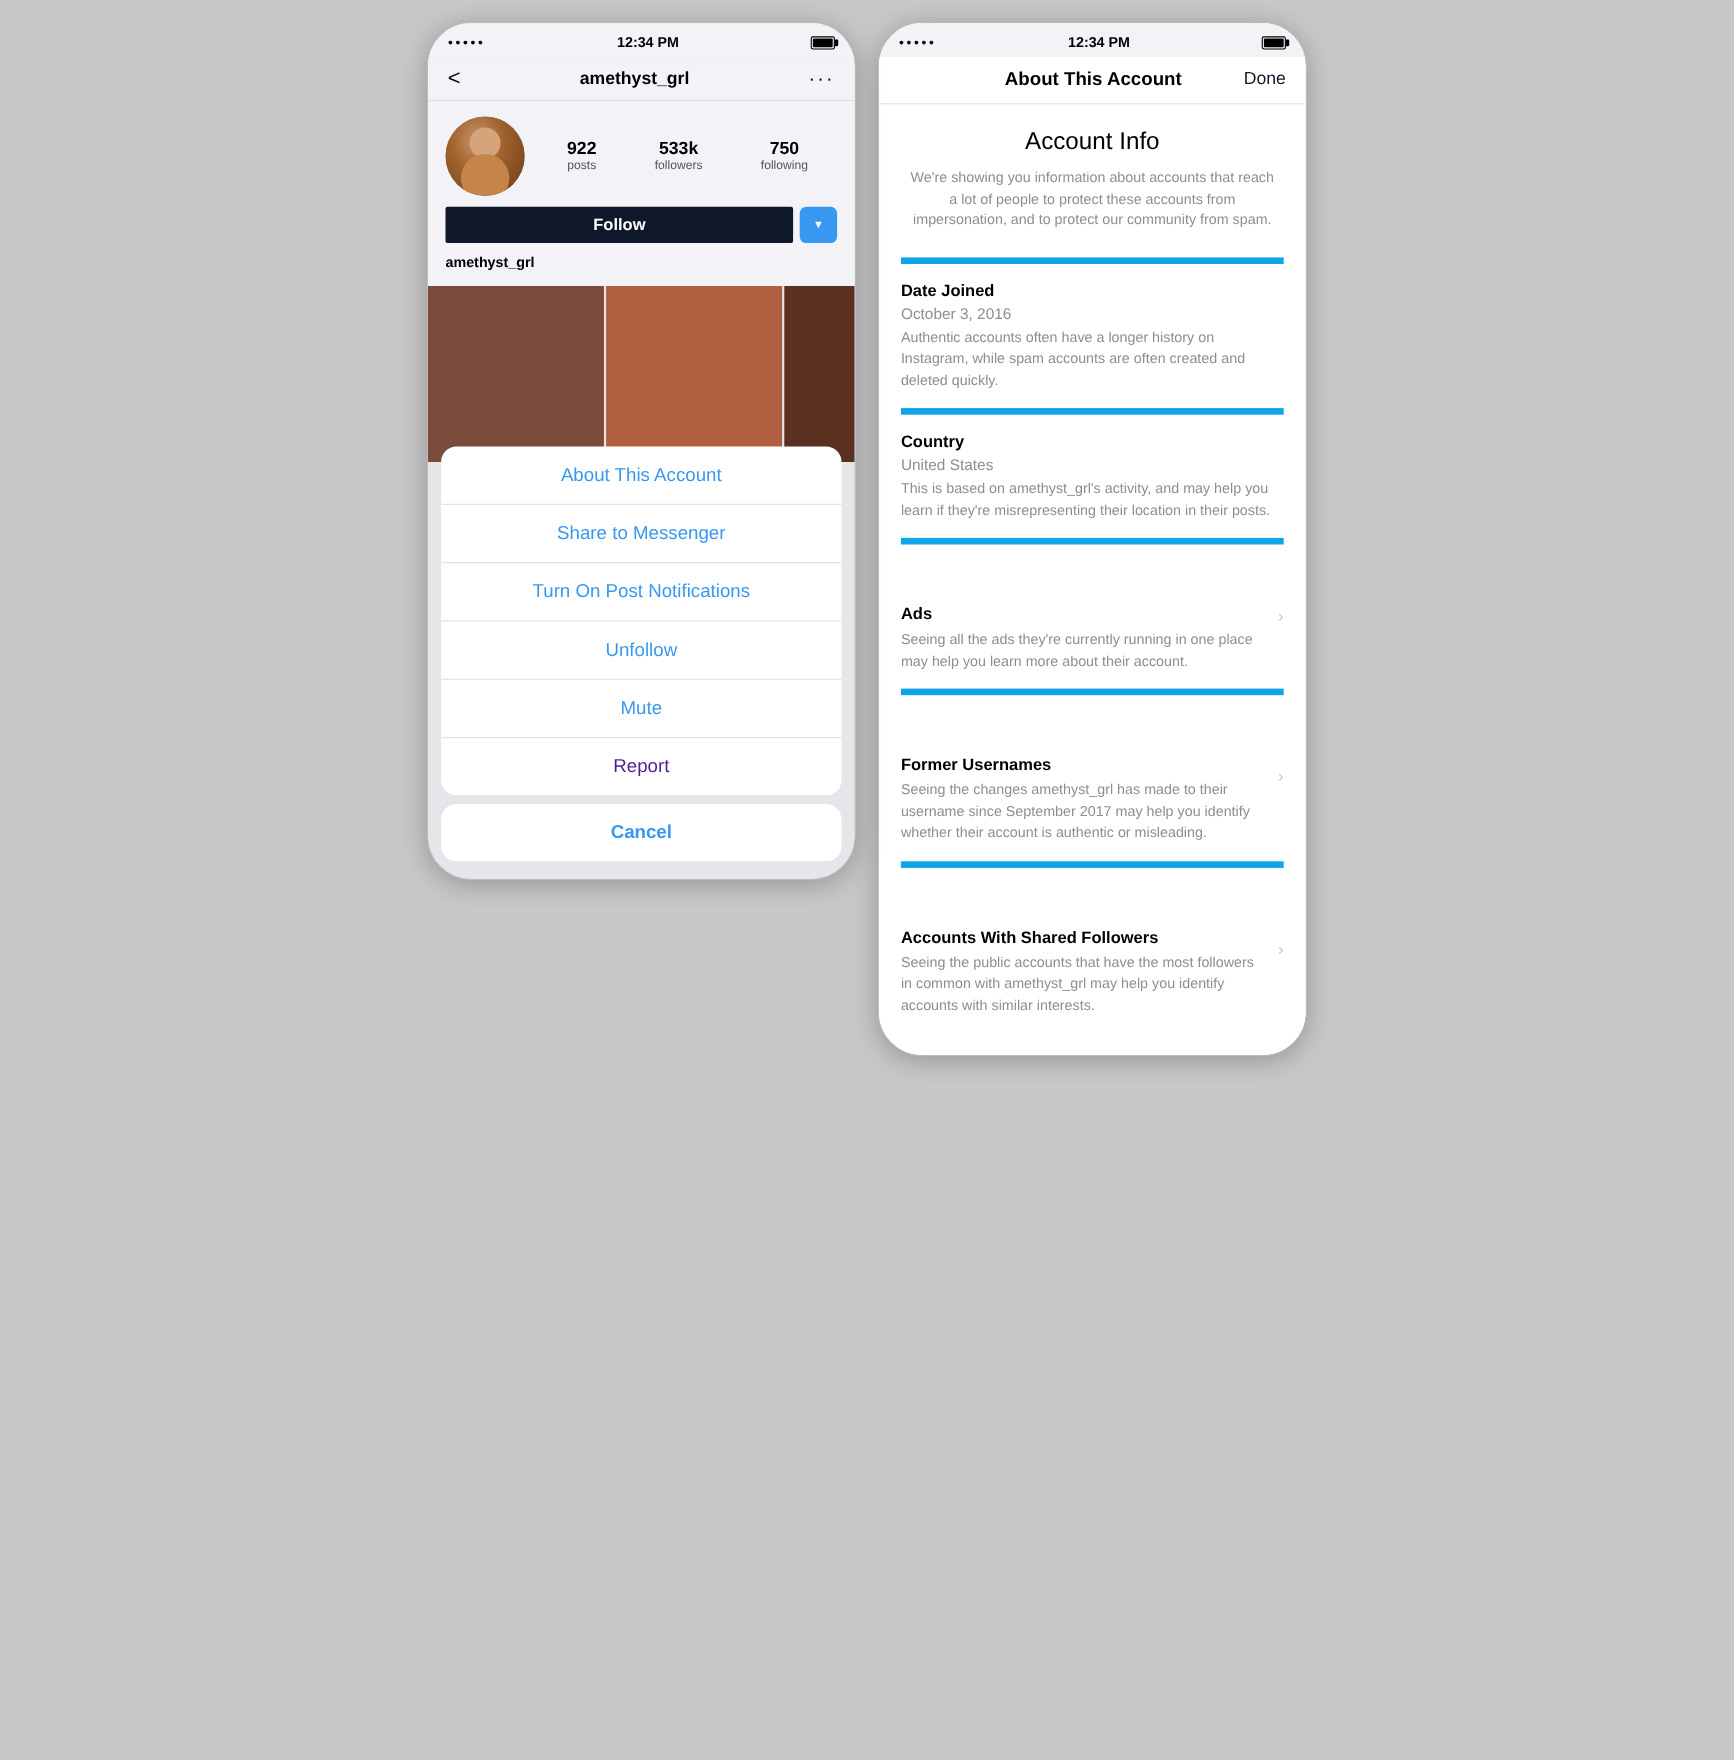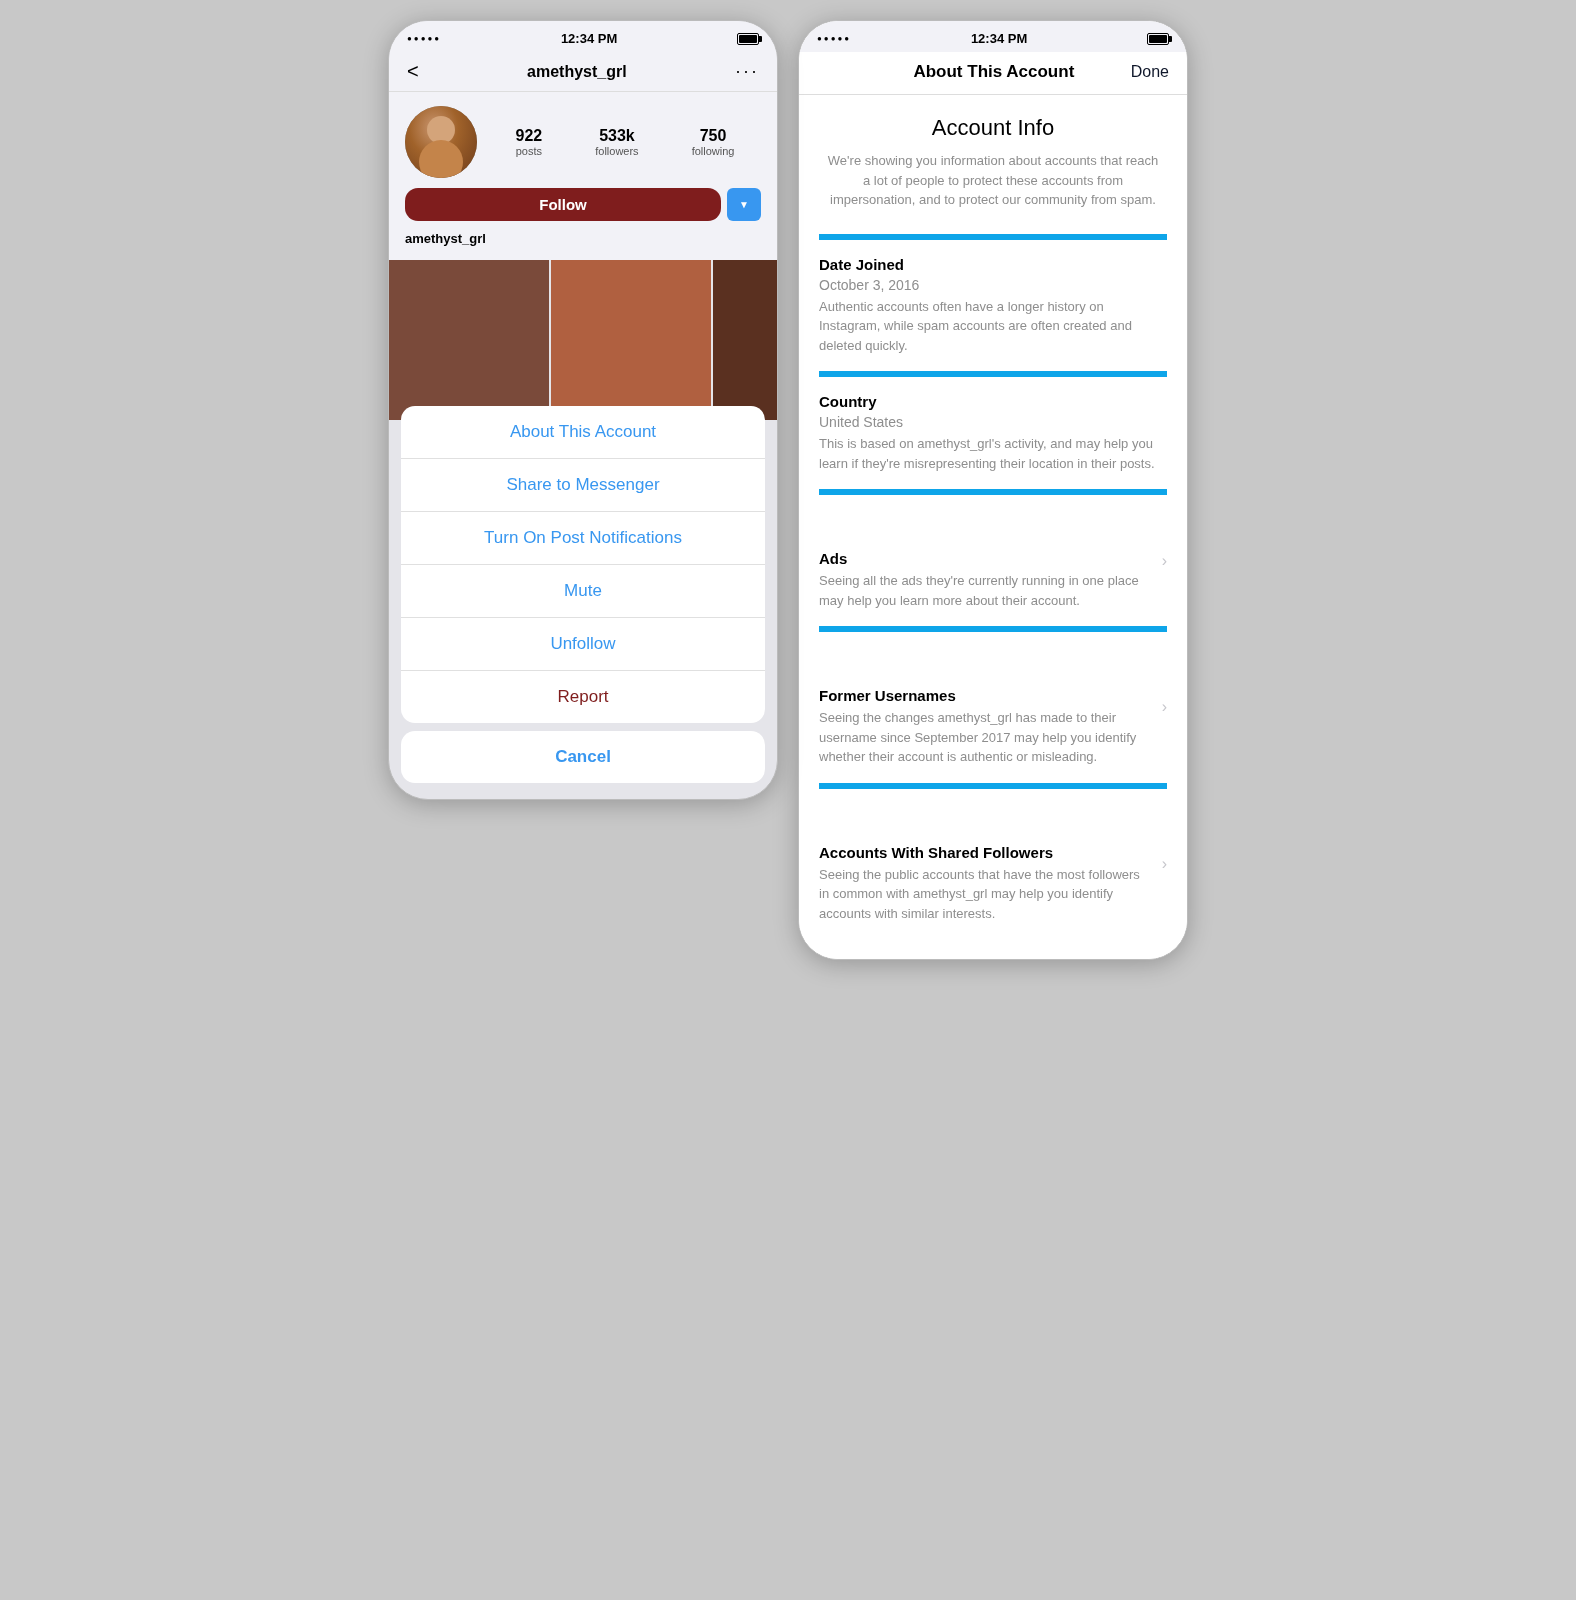--- a/index.html
+++ b/index.html
@@ -122,24 +122,24 @@
     .stat-item { display: flex; flex-direction: column; }
     .stat-number { font-size: 16px; font-weight: 600; color: #000; }
     .stat-label { font-size: 11px; color: #555; }
 
     .follow-row {
       display: flex;
       gap: 6px;
     }
     .follow-btn {
       flex: 1;
-      background: #7f1d1d;
+      background: #0f172a;
       color: #fff;
       border: none;
-      border-radius: 13px;
+      border-radius: 2px;
       padding: 8px;
       font-size: 15px;
       font-weight: 600;
       cursor: pointer;
     }
     .dropdown-btn {
       background: #3897f0;
       color: #fff;
       border: none;
       border-radius: 6px;
@@ -192,21 +192,21 @@
     }
     .action-item {
       padding: 16px;
       text-align: center;
       font-size: 17px;
       cursor: pointer;
       border-bottom: 1px solid #e0e0e0;
     }
     .action-item:last-child { border-bottom: none; }
     .action-item.blue { color: #3897f0; }
-    .action-item.red { color: #7f1d1d; }
+    .action-item.red { color: #4c1d95; }
 
     .cancel-btn {
       background: #fff;
       border-radius: 14px;
       padding: 16px;
       text-align: center;
       font-size: 17px;
       font-weight: 600;
       color: #3897f0;
       cursor: pointer;
@@ -348,22 +348,22 @@
     <div class="grid-cell"></div>
     <div class="grid-cell"></div>
     <div class="grid-cell"></div>
   </div>
 
   <div class="action-sheet-overlay">
     <div class="action-sheet-group">
       <div class="action-item blue">About This Account</div>
       <div class="action-item blue">Share to Messenger</div>
       <div class="action-item blue">Turn On Post Notifications</div>
+      <div class="action-item blue">Unfollow</div>
       <div class="action-item blue">Mute</div>
-      <div class="action-item blue">Unfollow</div>
       <div class="action-item red">Report</div>
     </div>
     <div class="cancel-btn">Cancel</div>
   </div>
 </div>
 
 <div class="phone-right">
 
   <div class="status-bar">
     <span class="status-bar-dots">●●●●●</span>

